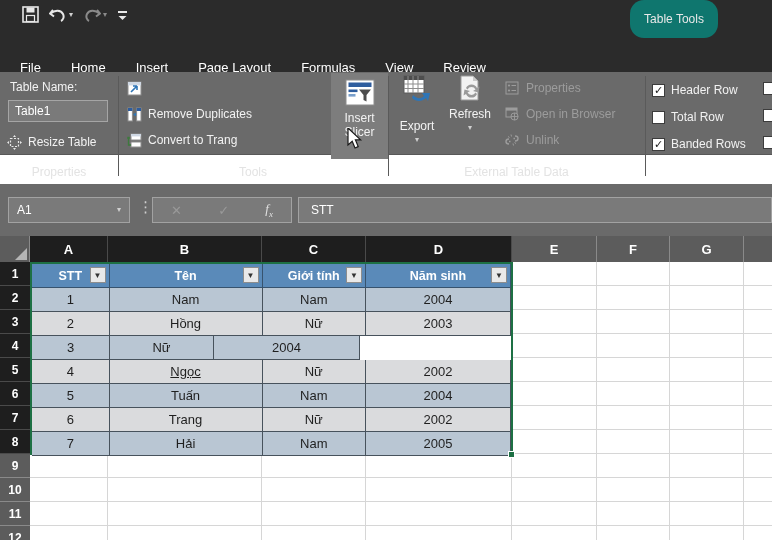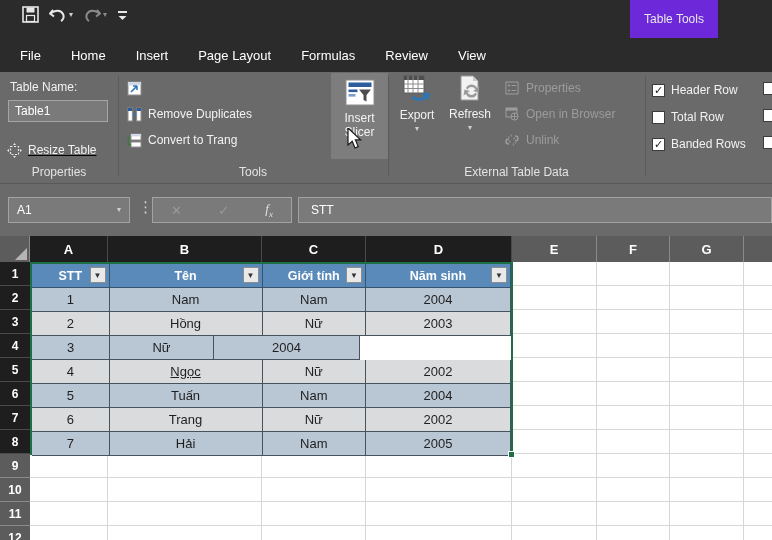--- a/index.html
+++ b/index.html
@@ -7,34 +7,34 @@
     font-family:"Liberation Sans", sans-serif; }
   #app { position:relative; width:772px; height:540px; overflow:hidden; }
 
   
   .titlebar { position:absolute; left:0; top:0; width:772px; height:38px; background:#2b2b2b; }
   .qat { position:absolute; left:22px; top:6px; display:flex; align-items:center; gap:10px; }
   .qat .qbtn { display:flex; align-items:center; gap:2px; color:#e8e8e8; }
   .qat svg { display:block; }
   .caret { font-size:8px; color:#d0d0d0; line-height:1; }
   .caret.dis { color:#8a8a8a; }
-  .tabletools { position:absolute; left:630px; top:0; width:88px; height:38px; background:#6d28d9;
-    color:#e8e8e8; font-size:12px; display:flex; align-items:center; justify-content:center; }
+  .tabletools { position:absolute; left:630px; top:0; width:88px; height:38px; background:#0f766e;
+    color:#e8e8e8; font-size:12px; display:flex; align-items:center; justify-content:center;border-radius:14px; }
 
   
   .tabrow { position:absolute; left:0; top:38px; width:772px; height:34px; background:#2b2b2b; }
-  .tabstrip { position:absolute; left:5px; top:0; height:34px; display:flex; }
+  .tabstrip { position:absolute; left:5px; top:12px; height:34px; display:flex; }
   .tab { padding:0 15px; height:34px; display:flex; align-items:center; color:#ffffff; font-size:13px; }
   .tab-active { position:absolute; left:630px; top:38px; width:88px; height:34px; background:#cdcdcd;
     color:#2b2b2b; font-size:13px; display:flex; align-items:center; justify-content:center; }
   .tellme { position:absolute; left:738px; top:38px; height:34px; display:flex; align-items:center;
     gap:6px; color:#ffffff; font-size:13px; }
 
   
-  .ribbon { position:absolute; left:0; top:72px; width:772px; height:112px; background:#6a6a6a;
+  .ribbon { position:absolute; left:0; top:72px; width:772px; height:83px; background:#6a6a6a;
     border-bottom:1px solid #585858; }
   .gdiv { position:absolute; top:4px; height:100px; width:1px; background:#5a5a5a; }
   .glabel { position:absolute; top:90px; height:20px; display:flex; align-items:center;
     justify-content:center; color:#e3e3e3; font-size:12px; }
   .rtext { color:#f2f2f2; font-size:12px; }
   .ribbon-row { position:absolute; display:flex; align-items:center; gap:6px; height:20px; }
   .ribbon-row .ic { width:16px; height:16px; display:flex; align-items:center; justify-content:center; }
   .dis-row { color:#9c9c9c; }
   .namebox-input { position:absolute; left:8px; top:28px; width:100px; height:22px; background:#7a7a7a;
     border:1px solid #a5a5a5; color:#ffffff; font-size:12px; padding:0 6px;
@@ -130,42 +130,42 @@
     <div class="tabletools">Table Tools</div>
   </div>
 
   <div class="tabrow">
     <div class="tabstrip" id="tabstrip">
         <div class="tab">File</div>
         <div class="tab">Home</div>
         <div class="tab">Insert</div>
         <div class="tab">Page Layout</div>
         <div class="tab">Formulas</div>
+        <div class="tab">View</div>
         <div class="tab">Review</div>
-        <div class="tab">View</div>
       </div>
     <div class="tab-active">Design</div>
     <div class="tellme">
       <svg width="13" height="17" viewBox="0 0 13 17">
         <circle cx="6.5" cy="6" r="4.6" fill="none" stroke="#ffffff" stroke-width="1.4"></circle>
         <rect x="4.5" y="11" width="4" height="1.4" fill="#ffffff"></rect>
         <rect x="4.5" y="13.2" width="4" height="1.4" fill="#ffffff"></rect>
       </svg>
       <span>Te</span>
     </div>
   </div>
 
   <div class="ribbon">
     <div class="gdiv" style="left:118px"></div>
     <div class="gdiv" style="left:388px"></div>
     <div class="gdiv" style="left:645px"></div>
 
     <div class="rtext" style="position:absolute;left:10px;top:8px;">Table Name:</div>
     <input class="namebox-input" value="Table1" style="">
-    <div class="ribbon-row" style="left:6px;top:68px;text-decoration:underline;">
+    <div class="ribbon-row" style="left:6px;top:60px;">
       <span class="ic">
         <svg width="15" height="15" viewBox="0 0 15 15">
           <rect x="3.5" y="3.5" width="8" height="8" fill="none" stroke="#e8e8e8" stroke-width="1.2" stroke-dasharray="2 1.5"></rect>
           <path d="M7.5 0 L9 2 L6 2 Z M7.5 15 L6 13 L9 13 Z M0 7.5 L2 6 L2 9 Z M15 7.5 L13 9 L13 6 Z" fill="#e8e8e8"></path>
         </svg>
       </span>
       <span class="rtext">Resize Table</span>
     </div>
     <div class="glabel" style="left:0;width:118px;">Properties</div>
 
@@ -216,21 +216,21 @@
     </div>
     <div class="glabel" style="left:118px;width:270px;">Tools</div>
 
     <div class="bigbtn" style="left:394px;top:3px;width:46px;">
       <svg width="28" height="28" viewBox="0 0 28 28">
         <rect x="1" y="1" width="20" height="17" fill="#ffffff" stroke="#5a5a5a"></rect>
         <rect x="1" y="1" width="20" height="4" fill="#4d4d4d"></rect>
         <path d="M5 1 L5 18 M10 1 L10 18 M15 1 L15 18 M1 9 L21 9 M1 13.5 L21 13.5" stroke="#8d8d8d" stroke-width="1" fill="none"></path>
         <path d="M10 20 C14 24 18 24 21 21 L19 18 L27 18 L25 26 L23 23 C19 27 13 27 9 23 Z" fill="#2e75b6"></path>
       </svg>
-      <span class="lbl" style="margin-top:5px">Export</span>
+      <span class="lbl" style="margin-top:16px">Export</span>
       <span class="caret" style="margin-top:3px">▾</span>
     </div>
     <div class="bigbtn" style="left:444px;top:3px;width:52px;">
       <svg width="26" height="28" viewBox="0 0 26 28">
         <path d="M4 1 L16 1 L21 6 L21 25 L4 25 Z" fill="#f2f2f2" stroke="#9a9a9a"></path>
         <path d="M16 1 L16 6 L21 6 Z" fill="#c9c9c9"></path>
         <path d="M9 13 A6 6 0 0 1 20 13 L22.5 11.5 L21.5 17.5 L16 16 L18.5 14.5 A4.5 4.5 0 0 0 10.5 14.5 Z" fill="#9a9a9a"></path>
         <path d="M20 19 A6 6 0 0 1 9 19 L6.5 20.5 L7.5 14.5 L13 16 L10.5 17.5 A4.5 4.5 0 0 0 18.5 17.5 Z" fill="#9a9a9a"></path>
       </svg>
       <span class="lbl" style="margin-top:4px">Refresh</span>

